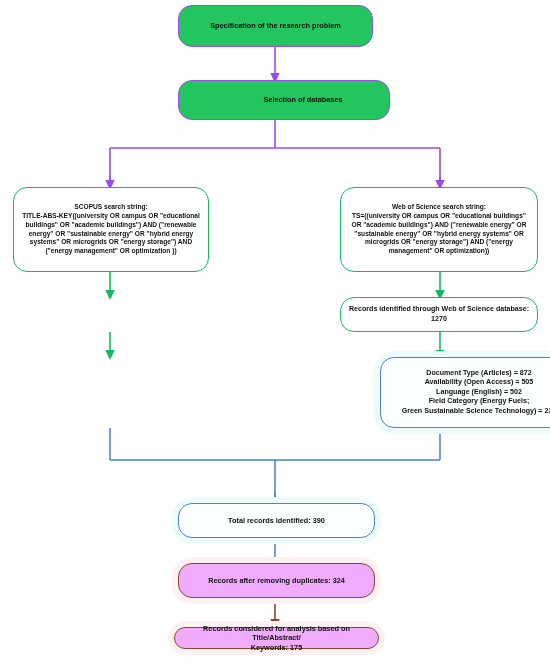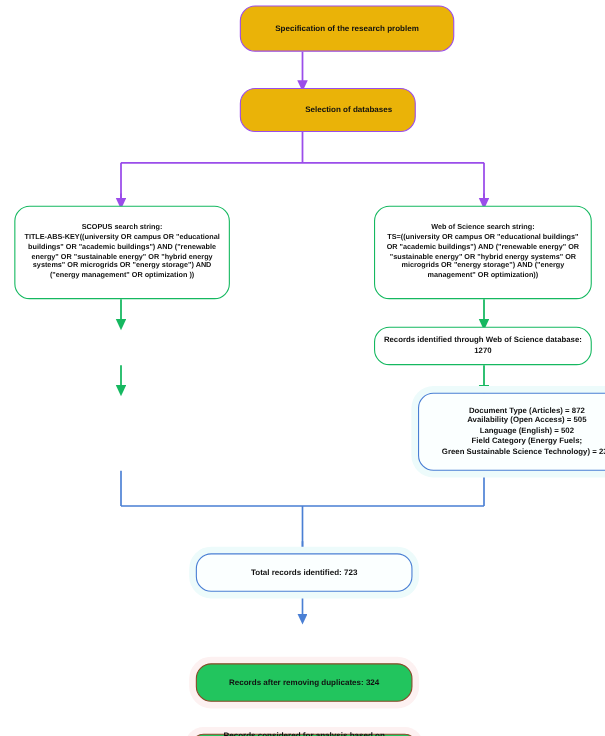--- a/index.html
+++ b/index.html
@@ -35,23 +35,22 @@
     text-align: center;
     font-weight: bold;
     color: #111111;
     line-height: 1.32;
     white-space: pre-line;
     padding: 4px 8px;
   }
   .node-purple {
     border: 1.6px solid #9b4dea;
     border-radius: 14px;
-    background: #eab308;
+    background: #22c55e;
     font-size: 7.3px;
-    margin-left: 40px;
   }
   .node-green {
     border: 1.8px solid #15b860;
     border-radius: 14px;
     background: #ffffff;
     font-size: 6.6px;
   }
   .node-green-small {
     border: 1.8px solid #15b860;
     border-radius: 14px;
@@ -68,24 +67,23 @@
   .node-blue-plain {
     border: 1.5px solid #4a7fd4;
     border-radius: 14px;
     background: #fbffff;
     font-size: 7.3px;
     box-shadow: 0 0 0 6px #edfbfb;
   }
   .node-brown {
     border: 1.7px solid #8a4a2a;
     border-radius: 14px;
-    background: #22c55e;
+    background: #f0abfc;
     font-size: 7.3px;
     box-shadow: 0 0 0 6px #fdf1f1;
-    margin-top: 40px;
   }
 </style>
 </head>
 <body>
 
 <div id="canvas">
 
   <svg id="connectors" viewBox="0 0 550 669">
     <defs>
       <marker id="arrow-purple" markerWidth="7" markerHeight="7" refX="3.2" refY="3" orient="auto">
@@ -119,38 +117,38 @@
     <path d="M110,428 L110,460 M440,428 L440,460 M110,460 L440,460 M275,460 L275,500" stroke="#4a7fd4" stroke-width="1.5" fill="none"></path>
     <line x1="275" y1="492" x2="275" y2="503" stroke="#4a7fd4" stroke-width="1.5" marker-end="url(#arrow-blue)"></line>
 
     <line x1="275" y1="538" x2="275" y2="563" stroke="#4a7fd4" stroke-width="1.5" marker-end="url(#arrow-blue)"></line>
 
     <line x1="275" y1="598" x2="275" y2="624" stroke="#8a4a2a" stroke-width="1.6" marker-end="url(#arrow-brown)"></line>
   </svg>
 
   <div class="node node-purple" style="left:178px; top:5px; width:195px; height:42px;">Specification of the research problem</div>
 
-  <div class="node node-purple" style="left:178px; top:80px; width:160px; height:40px;padding-left:46px;">Selection of databases</div>
+  <div class="node node-purple" style="left:178px; top:80px; width:212px; height:40px;padding-left:46px;">Selection of databases</div>
 
   <div class="node node-green" style="left:13px; top:187px; width:196px; height:85px;">SCOPUS search string:
 TITLE-ABS-KEY((university OR campus OR "educational buildings" OR "academic buildings") AND ("renewable energy" OR "sustainable energy" OR "hybrid energy systems" OR microgrids OR "energy storage") AND ("energy management" OR optimization ))</div>
 
   <div class="node node-green" style="left:340px; top:187px; width:198px; height:85px;">Web of Science search string:
 TS=((university OR campus OR "educational buildings" OR "academic buildings") AND ("renewable energy" OR "sustainable energy" OR "hybrid energy systems" OR microgrids OR "energy storage") AND ("energy management" OR optimization))</div>
 
 
   <div class="node node-green-small" style="left:340px; top:297px; width:198px; height:35px;">Records identified through Web of Science database: 1270</div>
 
 
   <div class="node node-blue" style="left:340px; top:357px; width:198px; height:71px;margin-left:40px;">Document Type (Articles) = 872
 Availability (Open Access) = 505
 Language (English) = 502
 Field Category (Energy Fuels;
 Green Sustainable Science Technology) = 235</div>
 
-  <div class="node node-blue-plain" style="left:178px; top:503px; width:197px; height:35px;">Total records identified: 723</div>
+  <div class="node node-blue-plain" style="left:178px; top:503px; width:197px; height:35px;">Total records identified: 390</div>
 
   <div class="node node-brown" style="left:178px; top:563px; width:197px; height:35px;">Records after removing duplicates: 324</div>
 
   <div class="node node-brown" style="left:174px; top:627px; width:205px; height:22px;">Records considered for analysis based on Title/Abstract/
 Keywords: 175</div>
 
 </div>
 
 </body></html>

